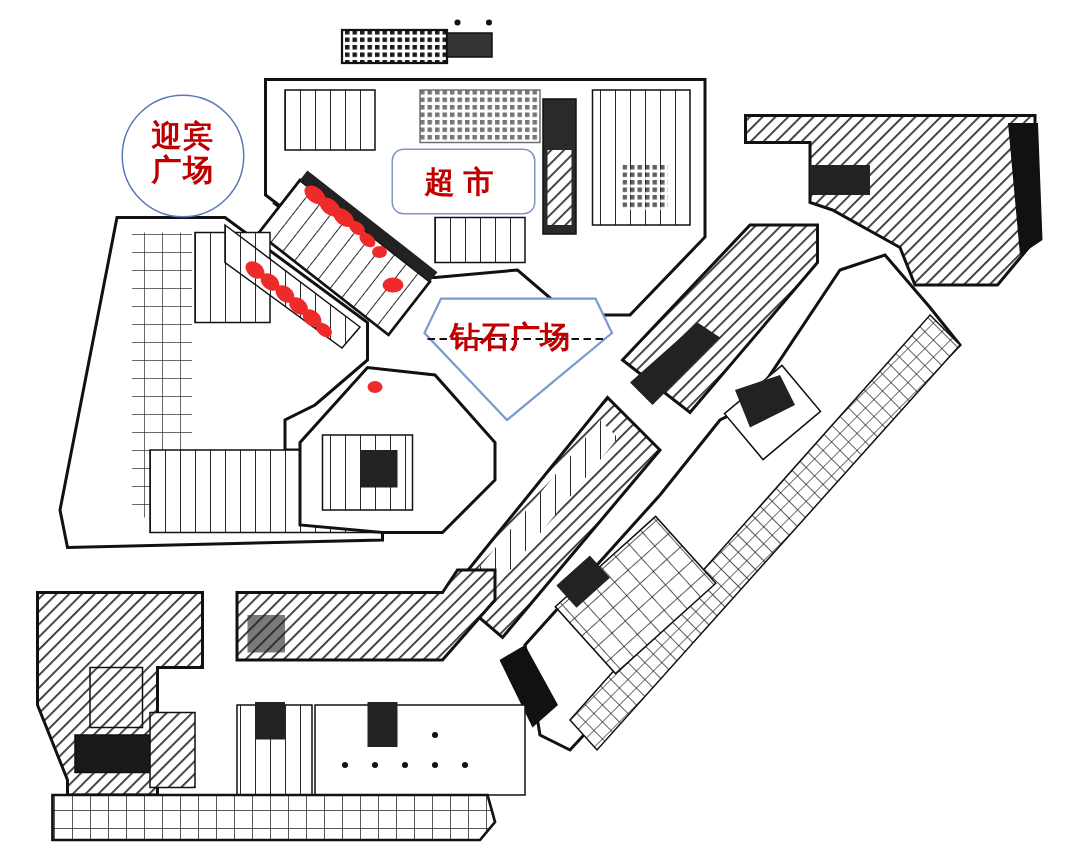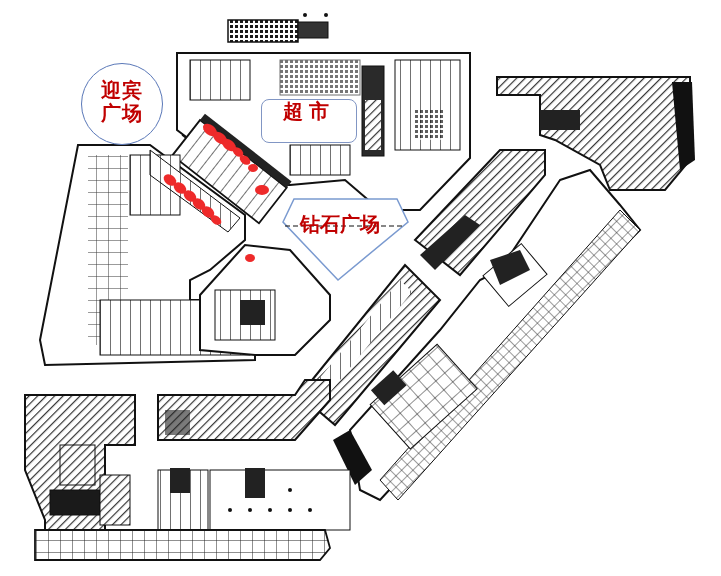--- a/index.html
+++ b/index.html
@@ -10,21 +10,21 @@
     font-weight:bold; text-align:center; line-height:1.15;
   }
   .welcome-circle {
     position:absolute; left:81px; top:63px; width:80px; height:80px;
     border:1.5px solid #5a78b8; border-radius:50%; background:#ffffff;
   }
   .welcome-text { left:84px; top:79px; width:76px; font-size:20px; letter-spacing:1px; }
   .supermarket-box {
     position:absolute; left:261px; top:99px; width:94px; height:42px;
     border:1.5px solid #8196c4; border-radius:8px; background:#ffffff;
-    display:flex; justify-content:center;
+    display:flex; align-items:center; justify-content:center;
   }
   .supermarket-text { position:static; font-size:20px; letter-spacing:6px; }
   .diamond-text { left:300px; top:213px; width:80px; font-size:20px; white-space:nowrap; }
 </style>
 </head>
 <body>
 
 <svg id="plan" viewBox="0 0 721 576" xmlns="http://www.w3.org/2000/svg">
   <defs>
     <pattern id="hatch" width="6" height="6" patternUnits="userSpaceOnUse" patternTransform="rotate(45)">

